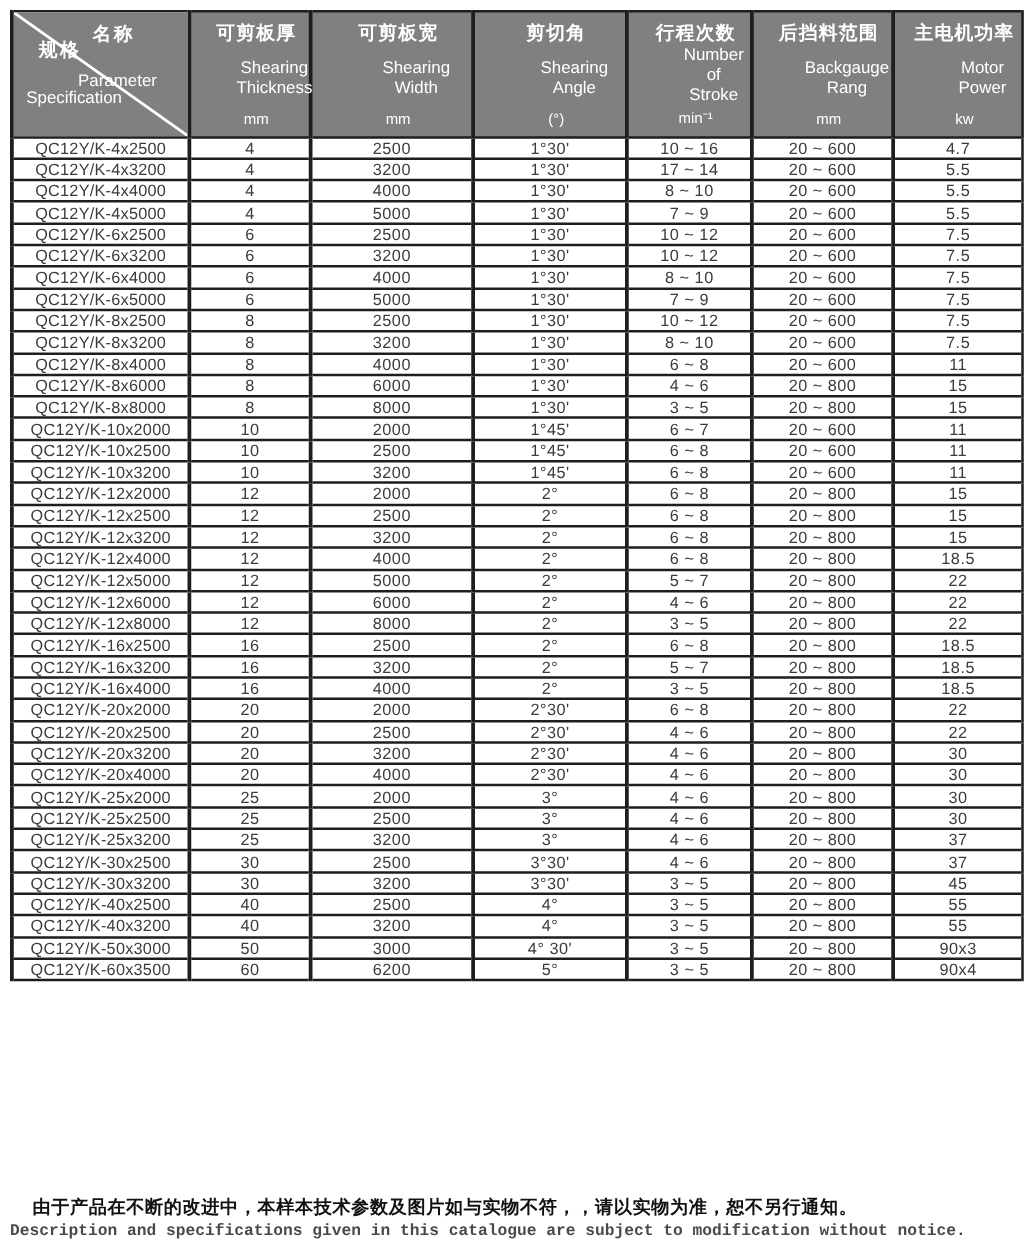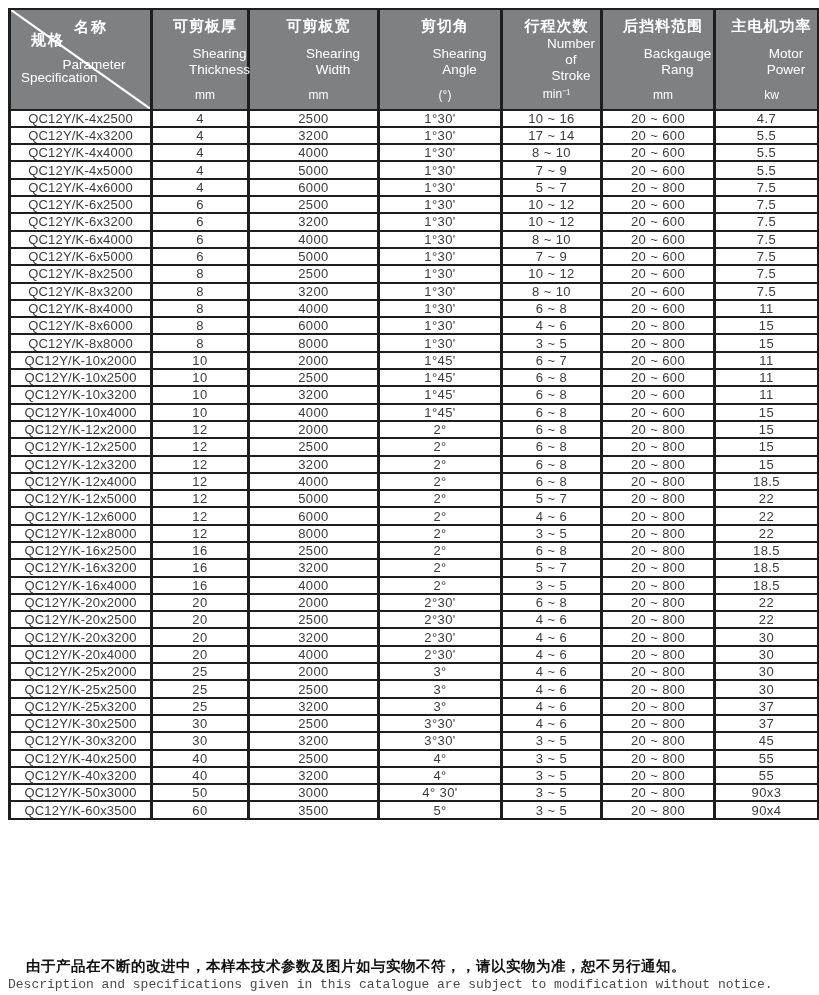--- a/index.html
+++ b/index.html
@@ -79,21 +79,21 @@
 
   
   .footer { position: absolute; left: 8px; top: 957px; width: 805px; }
   .foot-zh {
     font-size: 14.5px; font-weight: bold; color: #111111;
     letter-spacing: 0.5px; line-height: 1.25; padding-left: 18px;
   }
   .foot-en {
     margin-top: 2px;
     font-family: "Liberation Mono", "DejaVu Sans Mono", monospace;
-    font-size: 13px; color: #4a4a4a; letter-spacing: 0px;
+    font-size: 13px; color: #4a4a4a; letter-spacing: 0px; font-weight: bold;
   }
 </style>
 </head>
 <body>
 
 <table class="spec-table">
   <colgroup>
     <col style="width:142px">
     <col style="width:97px">
     <col style="width:130px">
@@ -198,29 +198,20 @@
       <tr>
         <td class="model">QC12Y/K-4x5000</td>
         <td>4</td>
         <td>5000</td>
         <td>1°30'</td>
         <td>7 ~ 9</td>
         <td>20 ~ 600</td>
         <td>5.5</td>
       </tr>
       <tr>
-        <td class="model">QC12Y/K-4x6000</td>
-        <td>4</td>
-        <td>6000</td>
-        <td>1°30'</td>
-        <td>5 ~ 7</td>
-        <td>20 ~ 800</td>
-        <td>7.5</td>
-      </tr>
-      <tr>
         <td class="model">QC12Y/K-6x2500</td>
         <td>6</td>
         <td>2500</td>
         <td>1°30'</td>
         <td>10 ~ 12</td>
         <td>20 ~ 600</td>
         <td>7.5</td>
       </tr>
       <tr>
         <td class="model">QC12Y/K-6x3200</td>
@@ -315,29 +306,20 @@
       <tr>
         <td class="model">QC12Y/K-10x3200</td>
         <td>10</td>
         <td>3200</td>
         <td>1°45'</td>
         <td>6 ~ 8</td>
         <td>20 ~ 600</td>
         <td>11</td>
       </tr>
       <tr>
-        <td class="model">QC12Y/K-10x4000</td>
-        <td>10</td>
-        <td>4000</td>
-        <td>1°45'</td>
-        <td>6 ~ 8</td>
-        <td>20 ~ 600</td>
-        <td>15</td>
-      </tr>
-      <tr>
         <td class="model">QC12Y/K-12x2000</td>
         <td>12</td>
         <td>2000</td>
         <td>2°</td>
         <td>6 ~ 8</td>
         <td>20 ~ 800</td>
         <td>15</td>
       </tr>
       <tr>
         <td class="model">QC12Y/K-12x2500</td>
@@ -524,21 +506,21 @@
         <td>50</td>
         <td>3000</td>
         <td>4° 30'</td>
         <td>3 ~ 5</td>
         <td>20 ~ 800</td>
         <td>90x3</td>
       </tr>
       <tr>
         <td class="model">QC12Y/K-60x3500</td>
         <td>60</td>
-        <td>3500</td>
+        <td>6200</td>
         <td>5°</td>
         <td>3 ~ 5</td>
         <td>20 ~ 800</td>
         <td>90x4</td>
       </tr>
     </tbody>
 </table>
 
 <div class="footer">
   <div class="foot-zh">由于产品在不断的改进中，本样本技术参数及图片如与实物不符，，请以实物为准，恕不另行通知。</div>

